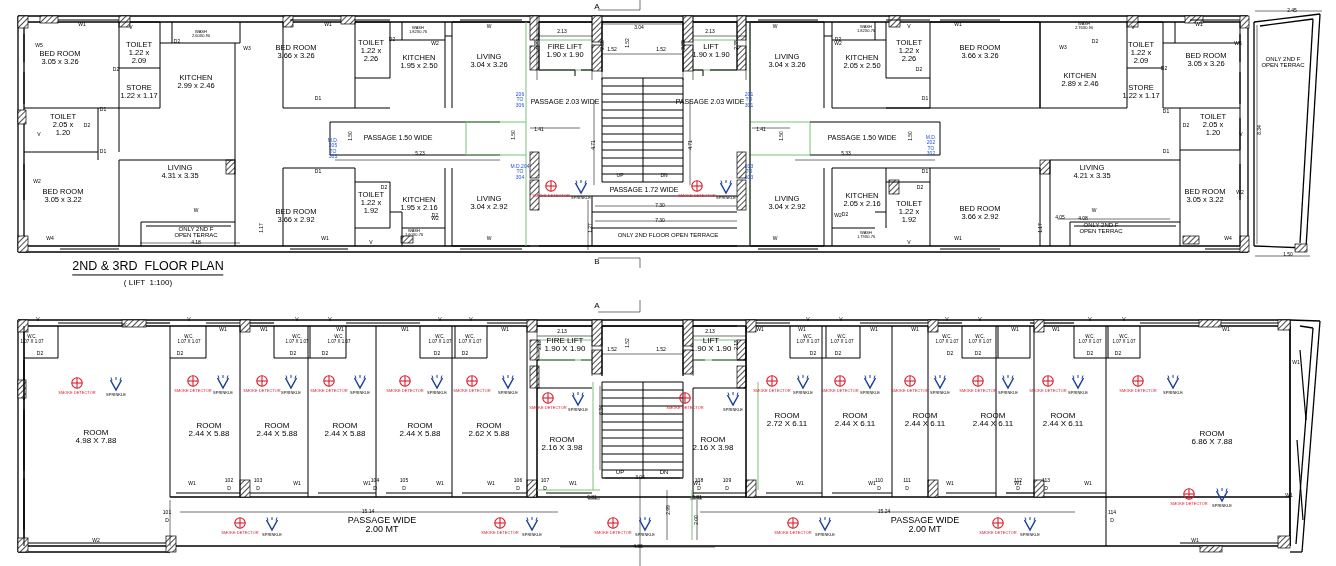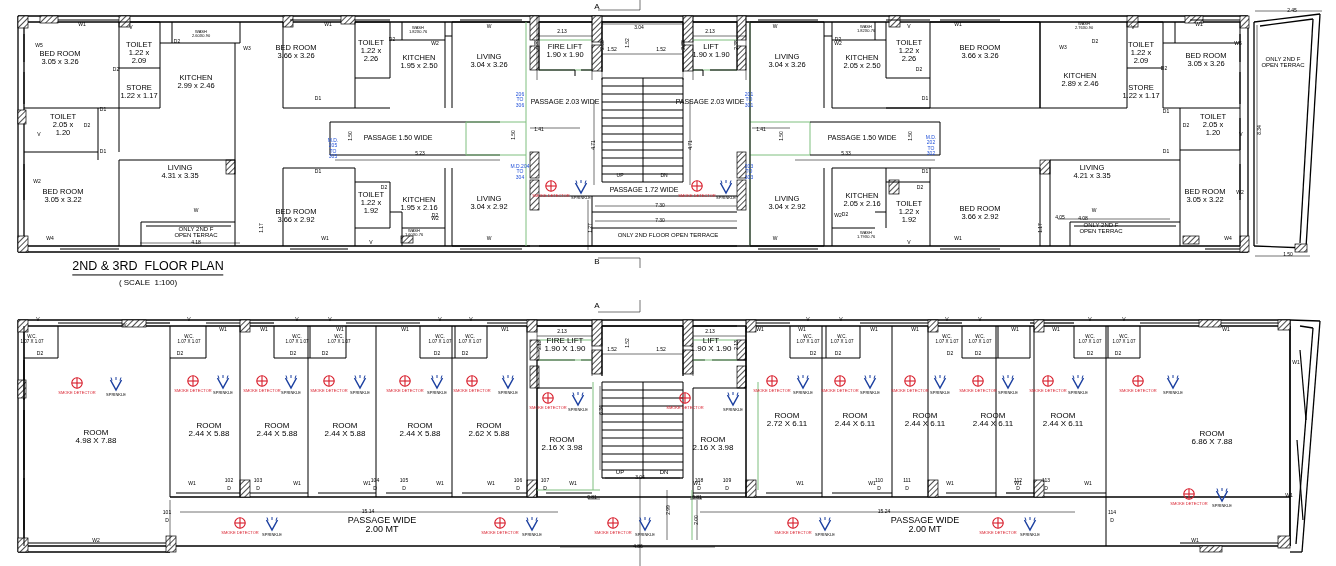--- a/index.html
+++ b/index.html
@@ -772,21 +772,21 @@
       <div class="lbl s5" style="left: 196px; top: 211px;">W</div>
       <div class="lbl s4 red" style="left: 551px; top: 196px;">SMOKE DETECTOR</div>
       <div class="lbl s4 red" style="left: 697px; top: 196px;">SMOKE DETECTOR</div>
       <div class="lbl s4" style="left: 581px; top: 198px;">SPRINKLE</div>
       <div class="lbl s4" style="left: 726px; top: 198px;">SPRINKLE</div>
       <div class="lbl s5" style="left: 620px; top: 176px;">UP</div>
       <div class="lbl s5" style="left: 664px; top: 176px;">DN</div>
       <div class="lbl s8" style="left: 597px; top: 7px;">A</div>
       <div class="lbl s8" style="left: 597px; top: 262px;">B</div>
       <div class="lbl s12 under" style="left: 148px; top: 268px;">2ND &amp; 3RD  FLOOR PLAN</div>
-      <div class="lbl s8" style="left: 148px; top: 283px;">( SCALE  1:100)</div>
+      <div class="lbl s8" style="left: 148px; top: 283px;">( LIFT  1:100)</div>
       <div class="lbl s8" style="left: 96px; top: 437px;">ROOM
 4.98 X 7.88</div>
       <div class="lbl s8" style="left: 209px; top: 430px;">ROOM
 2.44 X 5.88</div>
       <div class="lbl s8" style="left: 277px; top: 430px;">ROOM
 2.44 X 5.88</div>
       <div class="lbl s8" style="left: 345px; top: 430px;">ROOM
 2.44 X 5.88</div>
       <div class="lbl s8" style="left: 420px; top: 430px;">ROOM
 2.44 X 5.88</div>

